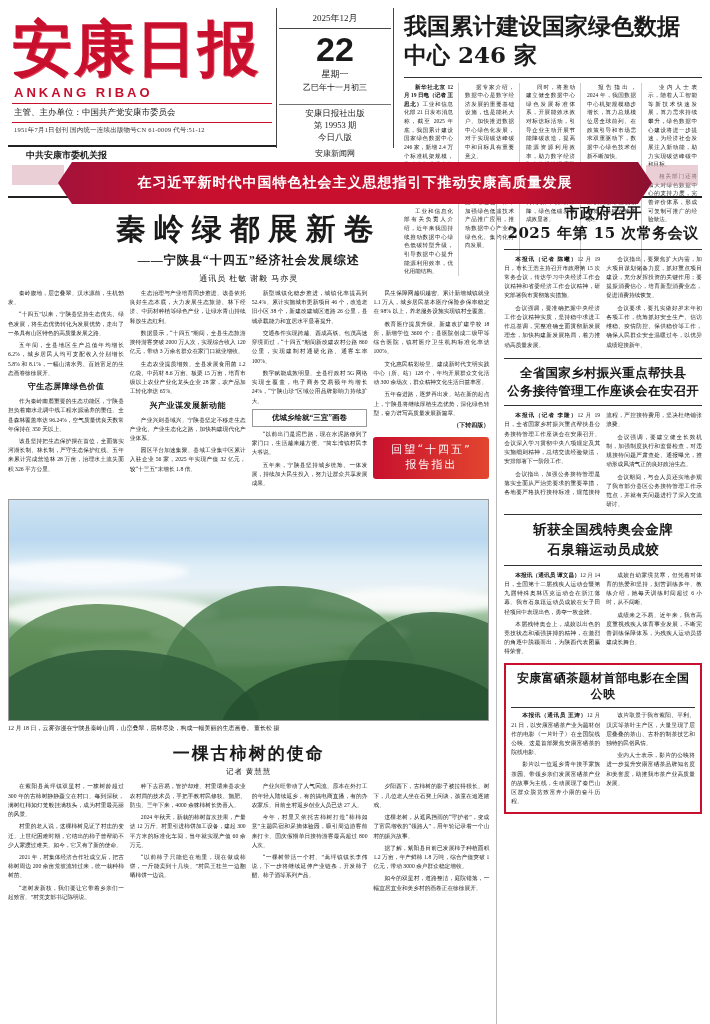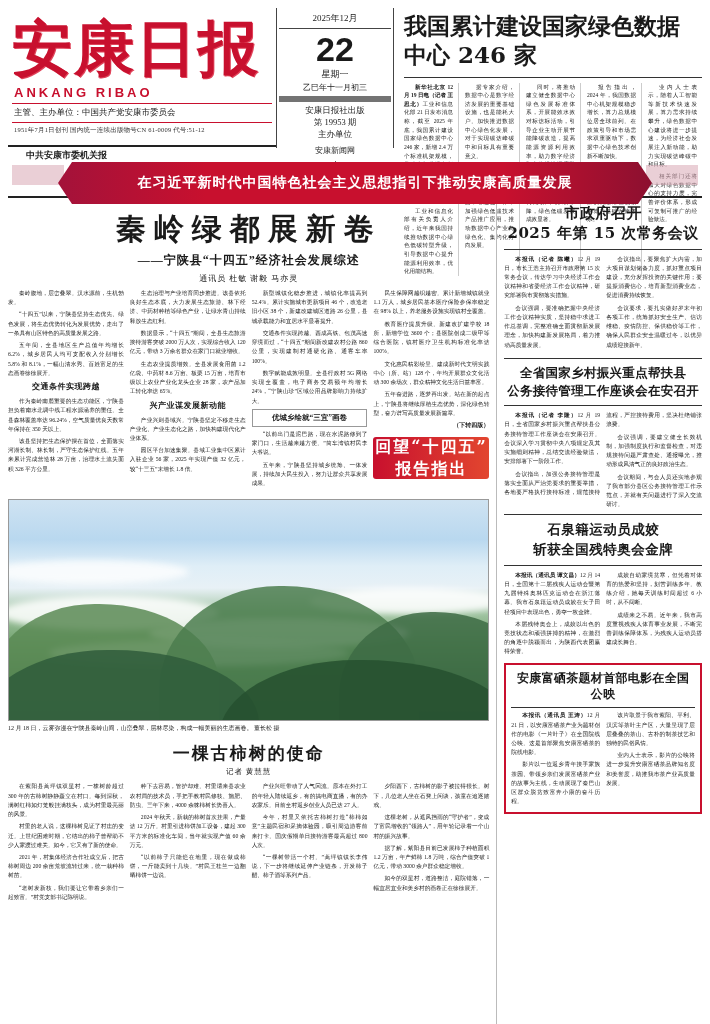--- a/index.html
+++ b/index.html
@@ -48,21 +48,21 @@
     border-right: 1px solid #444;
     text-align: center;
     padding: 4px 2px;
     margin-top: 2px;
     height: 140px;
   }
   .md-line { font-size: 9px; border-bottom: 1px solid #444; padding-bottom: 3px; }
   .md-day { font-size: 34px; font-weight: bold; line-height: 1.1; padding-top: 2px; font-family: "Liberation Sans", sans-serif; }
   .md-week { font-size: 9px; }
   .md-lunar { font-size: 8px; padding: 1px 0; }
-  .md-org { font-size: 8.5px; border-top: 6px solid #737373; padding-top: 3px; margin-top: 2px; }
+  .md-org { font-size: 8.5px; border-top: 1px solid #737373; padding-top: 3px; margin-top: 10px; }
   .md-issue { font-size: 8.5px; }
   .md-pages { font-size: 8.5px; }
   .md-foot { font-size: 8px; margin-top: 4px; line-height: 1.6; }
   .md-foot .site { font-family: "Liberation Sans", sans-serif; font-size: 7.5px; }
 
   .mast-right { flex: 1; padding-left: 10px; }
   .headline-top {
     font-family: "DejaVu Serif", serif;
     font-weight: bold;
     font-size: 23px;
@@ -119,21 +119,21 @@
   .cols4 .col p { margin: 0 0 3px 0; text-indent: 11px; }
   .sub-h { font-weight: bold; text-align: center; font-size: 8px; margin: 5px 0 3px 0; text-indent: 0 !important; letter-spacing: .5px; }
   .box-h { font-weight: bold; text-align: center; font-size: 7.5px; margin: 4px 0 3px 0; text-indent: 0 !important; border: 1px solid #999; padding: 2px 12px; }
   .endnote { text-align: right; font-size: 6px; font-weight: bold; }
 
   .logo-stamp {
     margin-top: 6px; height: 42px;
     background: linear-gradient(90deg,#c8102e,#e2462f);
     color: #fff; border-radius: 3px;
     display: flex; flex-direction: column; align-items: center; justify-content: center;
-    font-family: "DejaVu Serif", serif; font-weight: bold; font-size: 16px; letter-spacing: 2px;
+    font-family: "DejaVu Serif", serif; font-weight: normal; font-size: 11px; letter-spacing: 2px;
     line-height: 1.35;
   }
 
   
   .photo-block { margin-top: 8px; }
   .photo {
     width: 100%; height: 222px; border: 1px solid #999;
     background:
       linear-gradient(180deg, #cfe3f2 0%, #b9d8ef 18%, #dfeef7 30%, #e8f1f6 40%, #9fc3a0 52%, #6ea06a 66%, #4f7f52 78%, #2f5c3b 100%);
     position: relative; overflow: hidden;
@@ -191,21 +191,21 @@
       <div class="mast-sub" style="font-weight:bold;font-size:9px;padding-top:2px;margin-left:18px;">中共安康市委机关报</div>
     </div>
 
     <div class="mast-date">
       <div class="md-line">2025年12月</div>
       <div class="md-day">22</div>
       <div class="md-week">星期一</div>
       <div class="md-lunar">乙巳年十一月初三</div>
       <div class="md-org">安康日报社出版</div>
       <div class="md-issue">第 19953 期</div>
-      <div class="md-pages">主办单位</div>
+      <div class="md-pages">今日八版</div>
       <div class="md-foot">
         <div>安康新闻网</div>
         <div class="site">www.akxw.cn</div>
       </div>
     </div>
 
     <div class="mast-right">
       <div class="headline-top">我国累计建设国家绿色数据中心 246 家</div>
       <div class="top-rule"></div>
       <div class="top-cols">
@@ -246,21 +246,21 @@
 
       <div class="lead-title">秦岭绿都展新卷</div>
       <div class="lead-sub">——宁陕县“十四五”经济社会发展综述</div>
       <div class="lead-byline">通讯员 杜敏 谢毅 马亦灵</div>
 
       <div class="cols4">
         <div class="col">
           <p>秦岭腹地，层峦叠翠。汉水源前，生机勃发。</p>
           <p>“十四五”以来，宁陕县坚持生态优先、绿色发展，将生态优势转化为发展优势，走出了一条具有山区特色的高质量发展之路。</p>
           <p>五年间，全县地区生产总值年均增长 6.2%，城乡居民人均可支配收入分别增长 5.8% 和 8.1%，一幅山清水秀、百姓富足的生态画卷徐徐展开。</p>
-          <p class="sub-h">交通条件实现跨越</p>
+          <p class="sub-h">守生态屏障绿色价值</p>
           <p>作为秦岭南麓重要的生态功能区，宁陕县担负着南水北调中线工程水源涵养的重任。全县森林覆盖率达 96.24%，空气质量优良天数常年保持在 350 天以上。</p>
           <p>该县坚持把生态保护摆在首位，全面落实河湖长制、林长制，严守生态保护红线。五年来累计完成营造林 28 万亩，治理水土流失面积 326 平方公里。</p>
         </div>
         <div class="col">
           <p>生态治理与产业培育同步推进。该县依托良好生态本底，大力发展生态旅游、林下经济、中药材种植等绿色产业，让绿水青山持续释放生态红利。</p>
           <p>数据显示，“十四五”期间，全县生态旅游接待游客突破 2000 万人次，实现综合收入 120 亿元，带动 3 万余名群众在家门口就业增收。</p>
           <p>生态农业提质增效。全县发展食用菌 1.2 亿袋、中药材 8.6 万亩、板栗 15 万亩，培育市级以上农业产业化龙头企业 28 家，农产品加工转化率达 65%。</p>
           <p class="sub-h">兴产业谋发展新动能</p>
           <p>产业兴则县域兴。宁陕县坚定不移走生态产业化、产业生态化之路，加快构建现代化产业体系。</p>
           <p>园区平台加速集聚。县域工业集中区累计入驻企业 56 家，2025 年实现产值 32 亿元，较“十三五”末增长 1.8 倍。</p>
@@ -352,22 +352,22 @@
       <div class="r-rule"></div>
       <div class="r-body">
         <p><span class="lead">本报讯（记者 李隆）</span><span>12 月 19 日，全省国家乡村振兴重点帮扶县公务接待管理工作座谈会在安康召开。会议深入学习贯彻中央八项规定及其实施细则精神，总结交流经验做法，安排部署下一阶段工作。</span></p>
         <p>会议指出，加强公务接待管理是落实全面从严治党要求的重要举措，各地要严格执行接待标准，规范接待流程，严控接待费用，坚决杜绝铺张浪费。</p>
         <p>会议强调，要建立健全长效机制，加强制度执行和监督检查，对违规接待问题严肃查处、通报曝光，推动形成风清气正的良好政治生态。</p>
         <p>会议期间，与会人员还实地参观了我市部分县区公务接待管理工作示范点，并就有关问题进行了深入交流研讨。</p>
       </div>
 
       <div class="r-rule"></div>
       <div class="r-head3">
+        <div>斩获全国残特奥会金牌</div>
         <div>石泉籍运动员成姣</div>
-        <div>斩获全国残特奥会金牌</div>
       </div>
       <div class="r-rule"></div>
       <div class="r-body">
         <p><span class="lead">本报讯（通讯员 谭文昌）</span><span>12 月 14 日，全国第十二届残疾人运动会暨第九届特殊奥林匹克运动会在浙江落幕。我市石泉籍运动员成姣在女子田径项目中表现出色，勇夺一枚金牌。</span></p>
         <p>本届残特奥会上，成姣以出色的竞技状态和顽强拼搏的精神，在激烈的角逐中脱颖而出，为陕西代表团赢得荣誉。</p>
         <p>成姣自幼家境贫寒，但凭着对体育的热爱和坚持，刻苦训练多年。教练介绍，她每天训练时间超过 6 小时，从不间断。</p>
         <p>成绩来之不易。近年来，我市高度重视残疾人体育事业发展，不断完善训练保障体系，为残疾人运动员搭建成长舞台。</p>
       </div>
 
       <div class="boxed">

